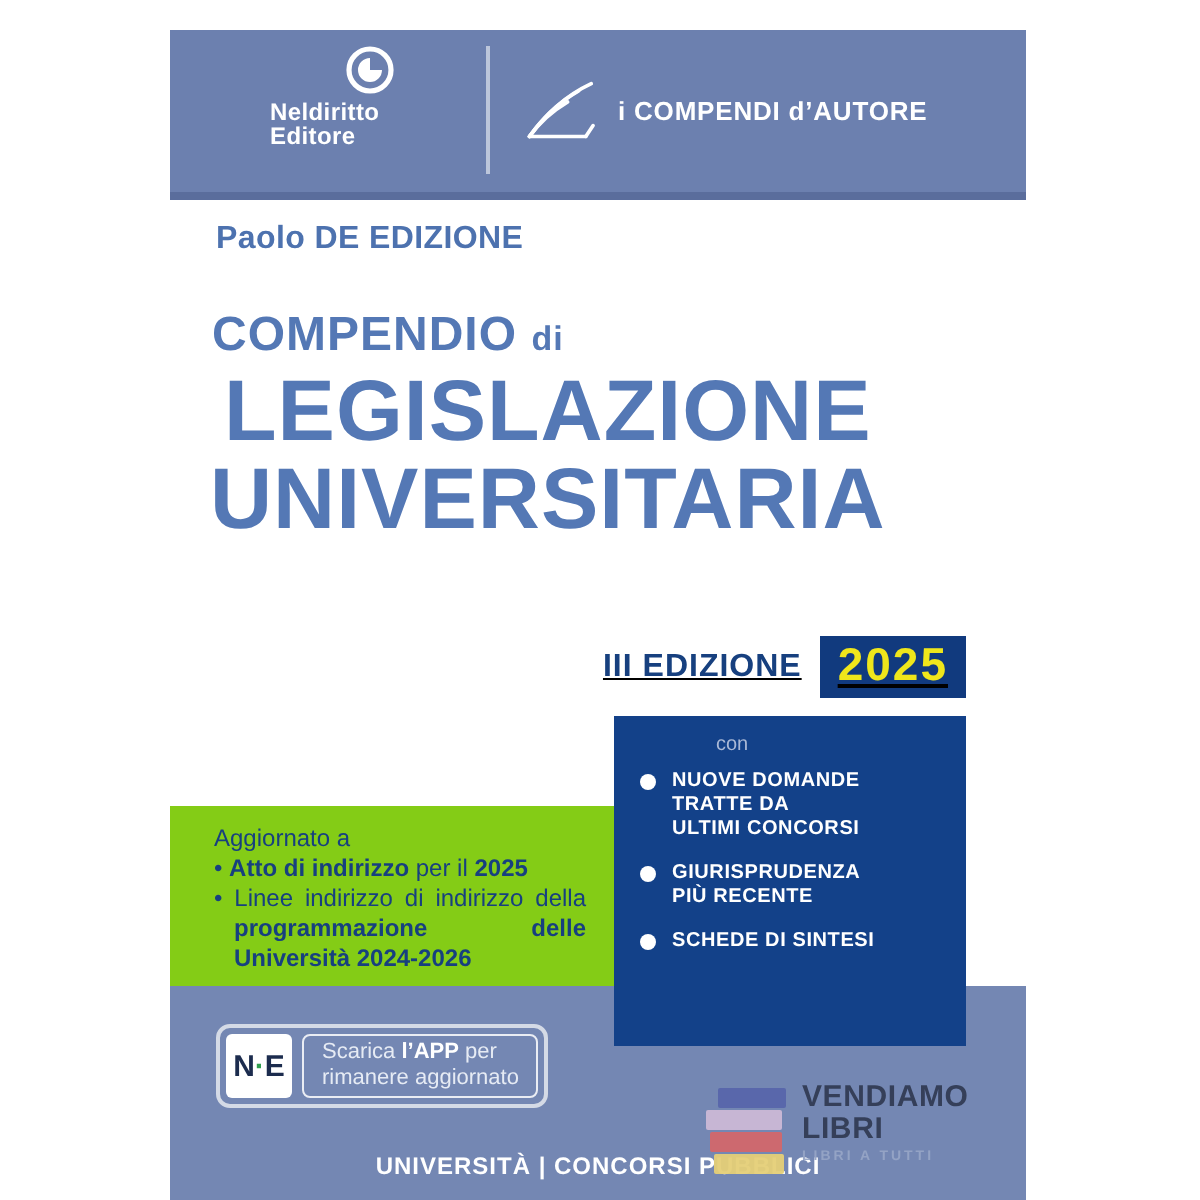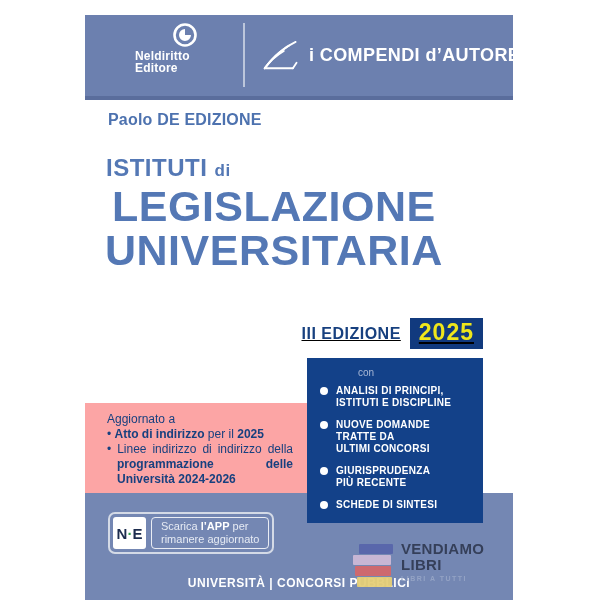--- a/index.html
+++ b/index.html
@@ -9,21 +9,21 @@
 
   
   .header{position:absolute;left:0;top:0;width:428px;height:81px;background:#6c80af;
           border-bottom:4px solid #5a6d9c;}
   .publisher{position:absolute;left:50px;top:7px;width:100px;text-align:left;color:#fff;}
   .publisher svg{display:block;margin:0 auto 2px auto;}
   .publisher-name{font-size:12px;font-weight:700;line-height:12px;letter-spacing:.2px;}
   .hdr-divider{position:absolute;left:158px;top:8px;height:64px;width:2px;
                background:rgba(255,255,255,.55);}
   .series{position:absolute;left:177px;top:0;height:81px;display:flex;align-items:center;gap:7px;}
-  .series-label{color:#fff;font-size:18px;font-weight:800;letter-spacing:.4px;white-space:nowrap;}
+  .series-label{color:#fff;font-size:13px;font-weight:800;letter-spacing:.4px;white-space:nowrap;}
 
   
   .author{position:absolute;left:23px;top:96px;font-size:16px;font-weight:700;color:#4d72af;
           letter-spacing:.2px;}
   .title-kicker{position:absolute;left:21px;top:139px;color:#5478b5;font-weight:700;
                 font-size:24px;letter-spacing:.5px;}
   .title-kicker .small{font-size:17px;font-weight:700;}
   .title-main{position:absolute;left:20px;top:169px;color:#5478b5;font-weight:800;
               font-size:43px;line-height:44px;letter-spacing:.5px;white-space:pre-line;text-align:center;}
 
@@ -36,21 +36,21 @@
   
   .features{position:absolute;left:222px;top:343px;width:176px;height:165px;background:#134189;
             box-sizing:border-box;padding:9px 8px 8px 13px;z-index:2;}
   .features-intro{color:#a9b8d6;font-size:10px;margin:0 0 7px 38px;}
   .feature-item{display:flex;gap:8px;margin-bottom:10px;}
   .dot{width:8px;height:8px;border-radius:50%;background:#fff;flex:none;margin-top:2px;}
   .feat-text{color:#fff;font-size:10px;font-weight:700;line-height:12px;letter-spacing:.3px;
              white-space:pre-line;}
 
   
-  .update-box{position:absolute;left:0;top:388px;width:222px;height:90px;background:#fca5a5;
+  .update-box{position:absolute;left:0;top:388px;width:222px;height:90px;background:#84cc16;
               box-sizing:border-box;padding:9px 14px 14px 22px;color:#17407f;font-size:12px;
               line-height:15px;}
   .upd-item{margin:0;padding-left:10px;text-indent:-10px;}
   .upd-item .b{font-weight:700;}
   .upd-justify{text-align:justify;}
   .upd-heading{margin:0;}
 
   
   .bottom{position:absolute;left:0;top:478px;width:428px;height:107px;background:#7487b3;z-index:1;}
   .app-badge{position:absolute;left:23px;top:19px;display:flex;align-items:stretch;gap:5px;
@@ -100,38 +100,33 @@
             <path d="M3 32 C12 20 22 10 37 3"></path>
             <path d="M34 32 L38 26"></path>
           </g>
         </svg>
         <span class="series-label">i COMPENDI d’AUTORE</span>
       </div>
     </div>
 
     <div class="author">Paolo DE EDIZIONE</div>
     <div class="title-kicker">
-      <span>ISTITUTI</span>
+      <span>COMPENDIO</span>
       <span class="small">di</span>
     </div>
     <div class="title-main">LEGISLAZIONE
 UNIVERSITARIA</div>
 
     <div class="edition">
       <span class="edition-label">III EDIZIONE</span>
       <span class="edition-year">2025</span>
     </div>
 
     <div class="features">
       <p class="features-intro">con</p>
-      <div class="feature-item">
-        <span class="dot"></span>
-        <span class="feat-text">ANALISI DI PRINCIPI,
-ISTITUTI E DISCIPLINE</span>
-      </div>
       <div class="feature-item">
         <span class="dot"></span>
         <span class="feat-text">NUOVE DOMANDE
 TRATTE DA
 ULTIMI CONCORSI</span>
       </div>
       <div class="feature-item">
         <span class="dot"></span>
         <span class="feat-text">GIURISPRUDENZA
 PIÙ RECENTE</span>

